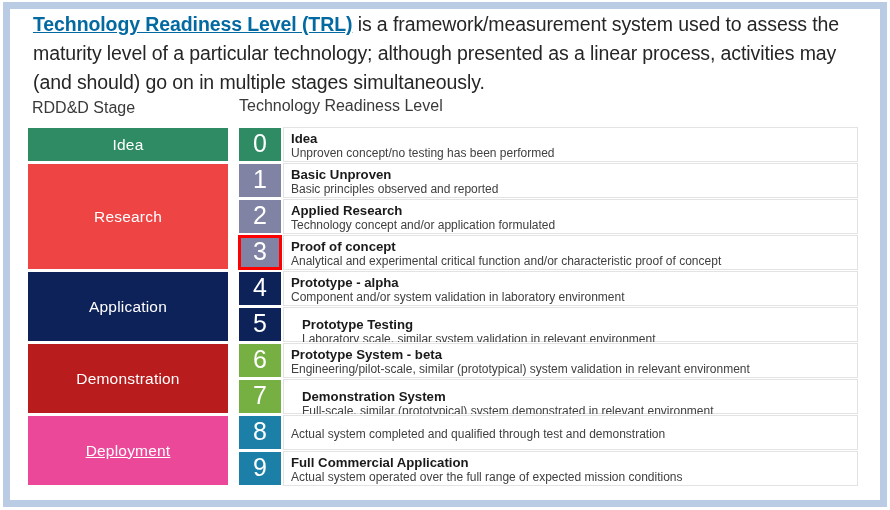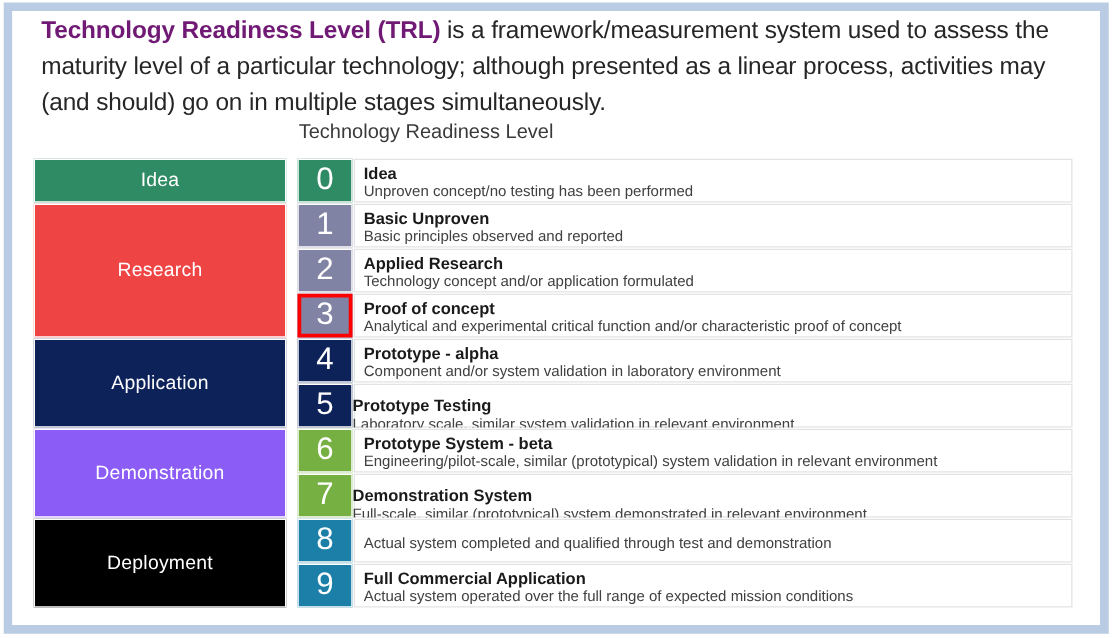--- a/index.html
+++ b/index.html
@@ -58,21 +58,22 @@
     left: 33px;
     top: 10px;
     width: 815px;
     font-size: 19.5px;
     line-height: 29px;
     color: #262626;
     letter-spacing: -0.1px;
   }
   .intro b {
     font-weight: bold;
-    color: #701a75;
+    color: #0369a1;
+    text-decoration: underline;
   }
 
   
   .col-head {
     position: absolute;
     font-size: 16px;
     color: #3a3a3a;
     white-space: nowrap;
   }
   .col-head-stage { left: 32px; top: 99px; }
@@ -157,52 +158,53 @@
     line-height: 15px;
     white-space: nowrap;
   }
   .trl-desc {
     font-size: 12px;
     color: #404040;
     line-height: 15px;
     white-space: nowrap;
   }
   
-  .trl-text.indent { padding-left: 0; margin-top: 11px; }
+  .trl-text.indent { padding-left: 20px; margin-top: 11px; }
 </style>
 </head>
 <body>
 
 <div class="slide">
 
   <div class="frame-outer" style="border-color: rgb(185, 204, 228);"></div>
   <div class="frame-inner"></div>
 
   <div class="content">
 
     <div class="intro">
       <b>Technology Readiness Level (TRL)</b><span> is a framework/measurement system used to assess the maturity level of a particular technology; although presented as a linear process, activities may (and should) go on in multiple stages simultaneously.</span>
     </div>
 
+    <div class="col-head col-head-stage">RDD&amp;D Stage</div>
     <div class="col-head col-head-trl">Technology Readiness Level</div>
 
     <div class="stage-col">
         <div class="stage-block" style="background: rgb(46, 139, 99); height: 35px;">
           <span>Idea</span>
         </div>
         <div class="stage-block" style="background: #ef4444; height: 107px;">
           <span>Research</span>
         </div>
         <div class="stage-block" style="background: rgb(13, 34, 89); height: 71px;">
           <span>Application</span>
         </div>
-        <div class="stage-block" style="background: #8b5cf6; height: 71px;">
+        <div class="stage-block" style="background: #b91c1c; height: 71px;">
           <span>Demonstration</span>
         </div>
-        <div class="stage-block" style="background: #000000; height: 71px;">
+        <div class="stage-block" style="background: #ec4899; height: 71px; text-decoration: underline;">
           <span>Deployment</span>
         </div>
       </div>
 
     <div class="trl-col">
         <div class="trl-row">
           <div class="trl-row-box"></div>
           <div class="trl-num" style="background: rgb(46, 139, 99);">
             <span>0</span>
           </div>

